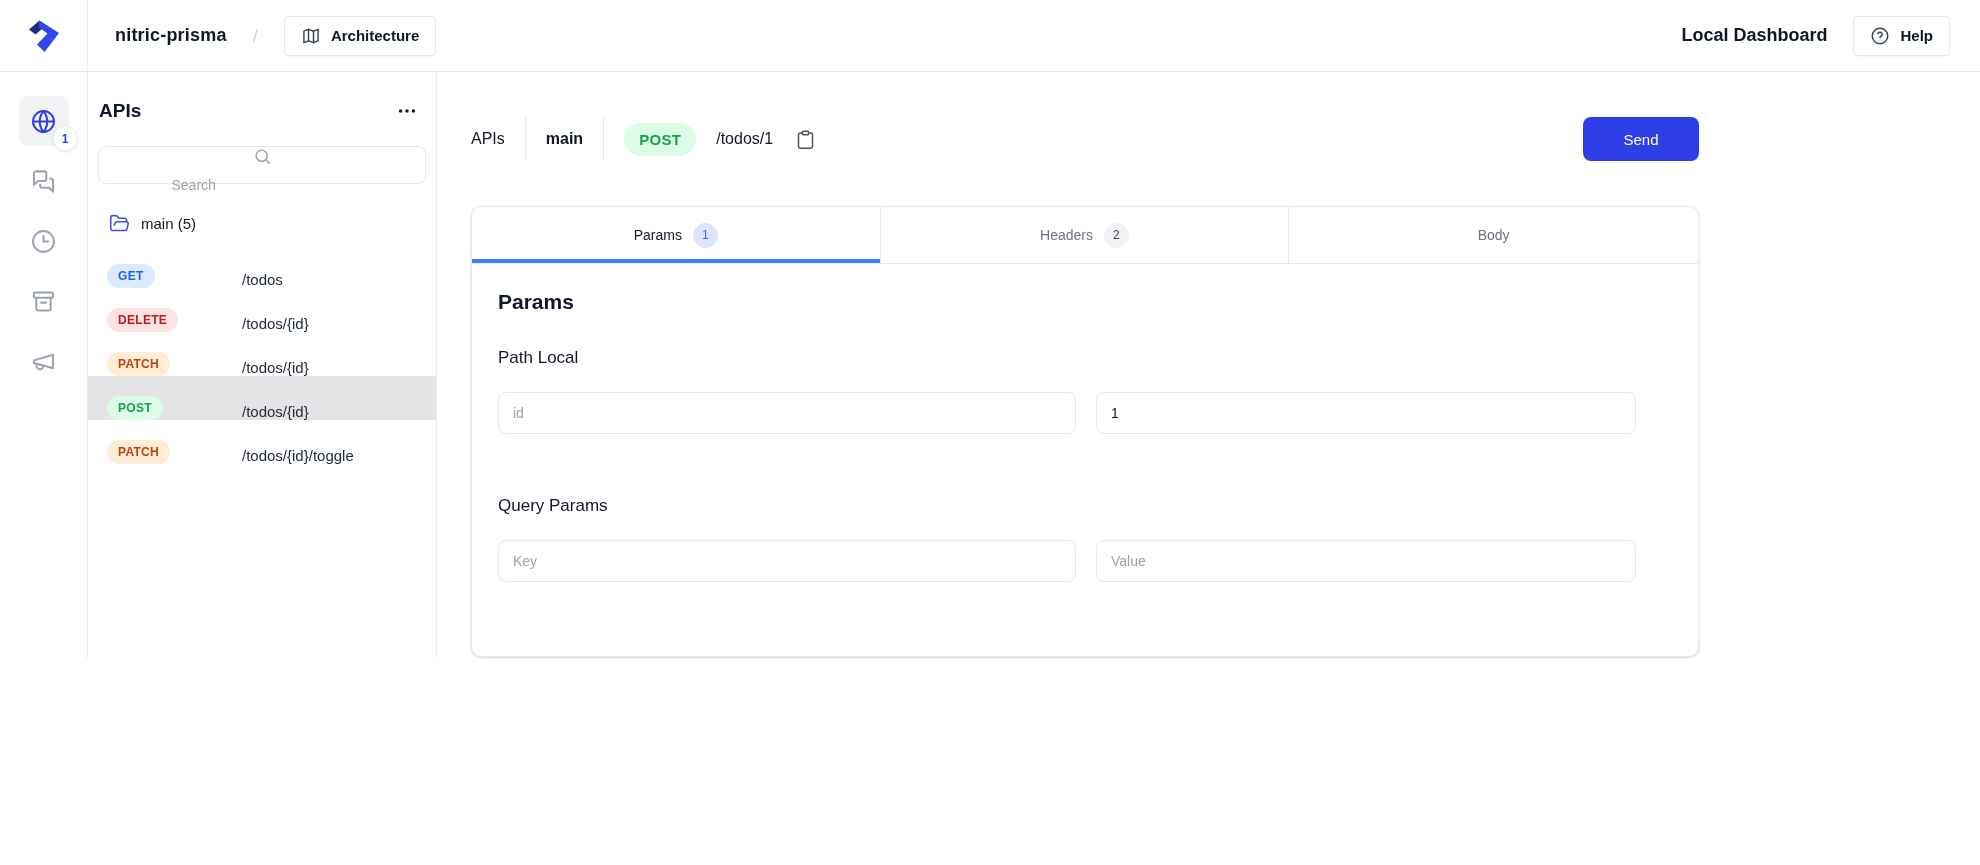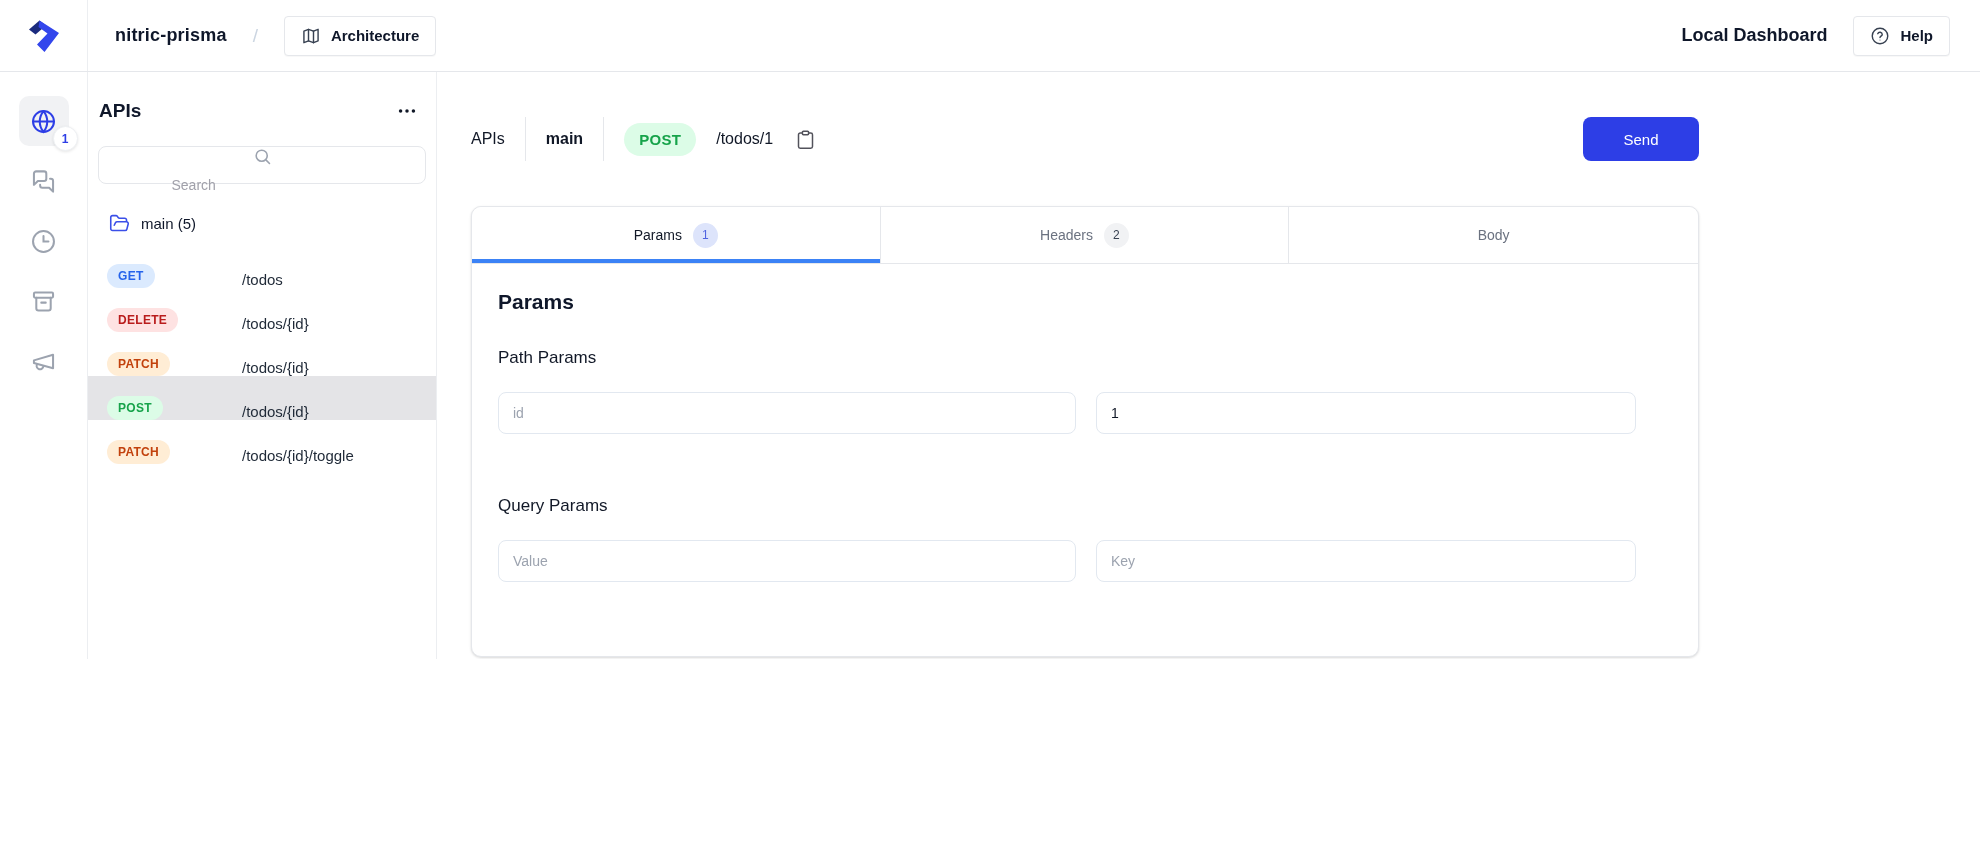--- a/index.html
+++ b/index.html
@@ -274,30 +274,30 @@
               <span class="tab-badge gray">2</span>
             </button>
             <button class="tab">
               <span>Body</span>
             </button>
           </div>
 
           <div class="params-body">
             <h2 class="section-heading">Params</h2>
 
-            <div class="sub-heading" style="margin-top:34px">Path Params</div>
+            <div class="sub-heading" style="margin-top:34px">Path Local</div>
             <div class="fields">
               <input class="field" type="text" placeholder="id" style="">
               <input class="field" type="text" value="1" style="">
             </div>
 
             <div class="sub-heading" style="margin-top:62px">Query Params</div>
             <div class="fields">
+              <input class="field" type="text" placeholder="Key" style="">
               <input class="field" type="text" placeholder="Value" style="">
-              <input class="field" type="text" placeholder="Key" style="">
             </div>
           </div>
         </div>
 
 
       </div>
     </main>
   </div>
 </div>
 

